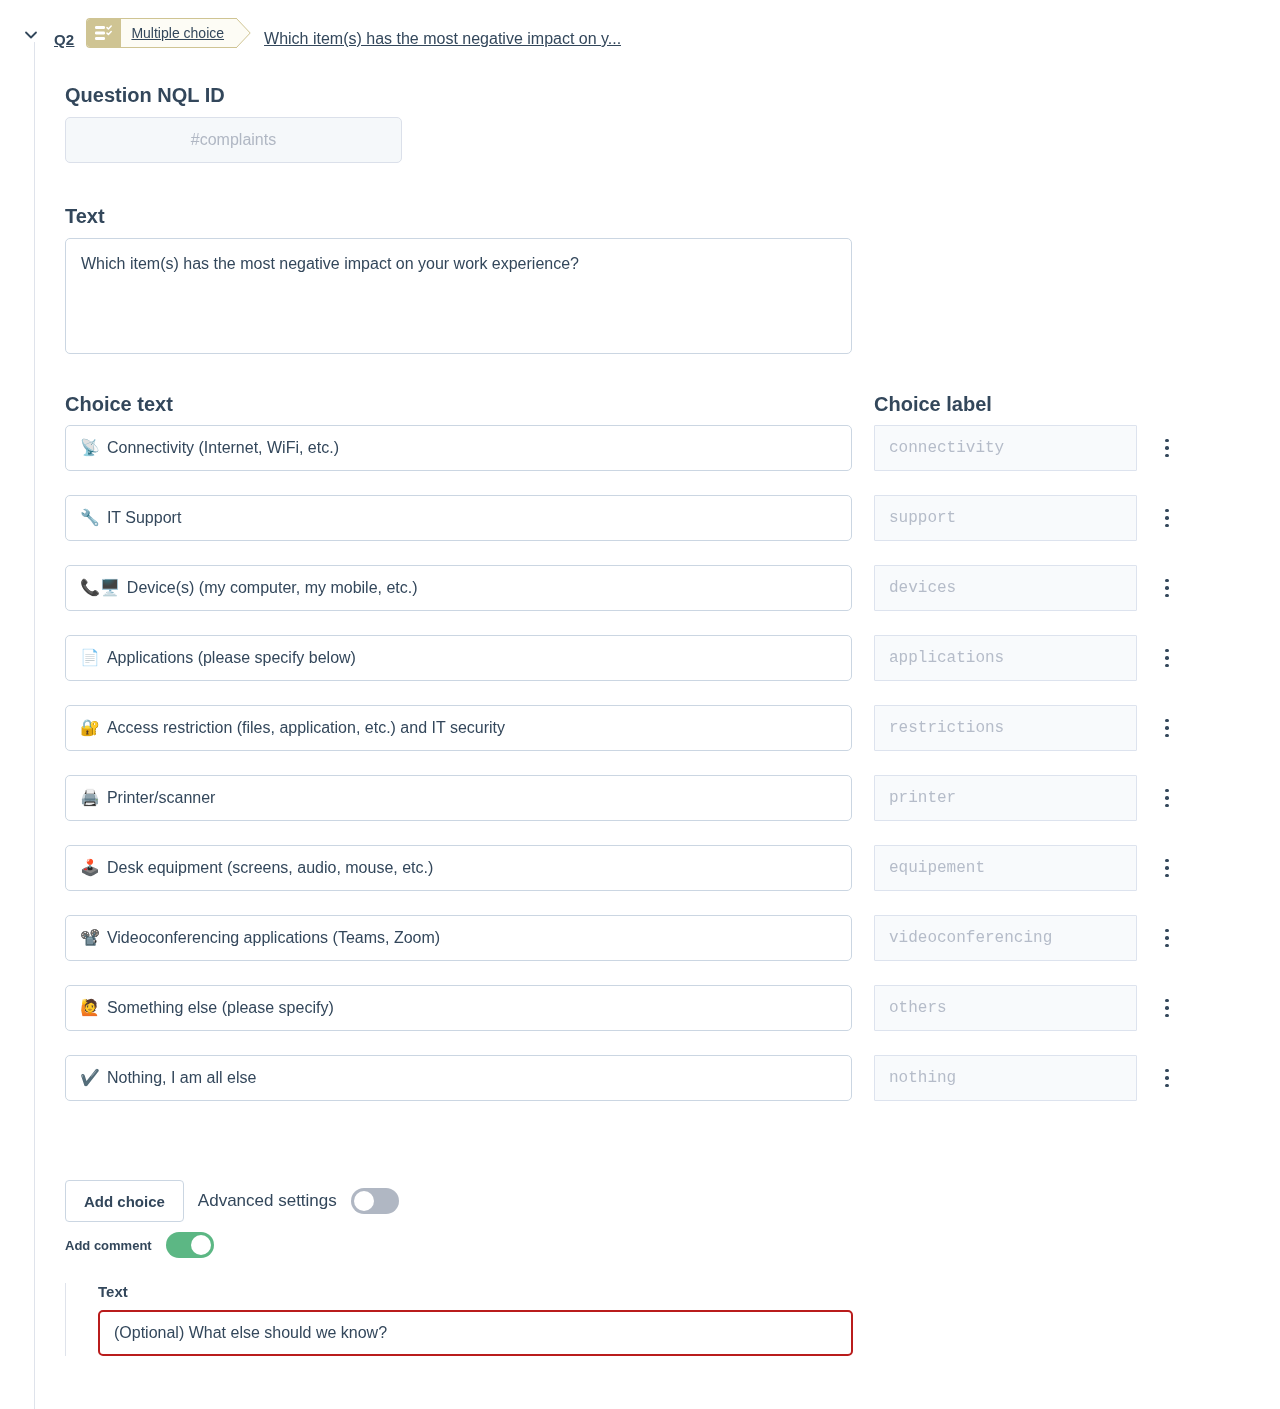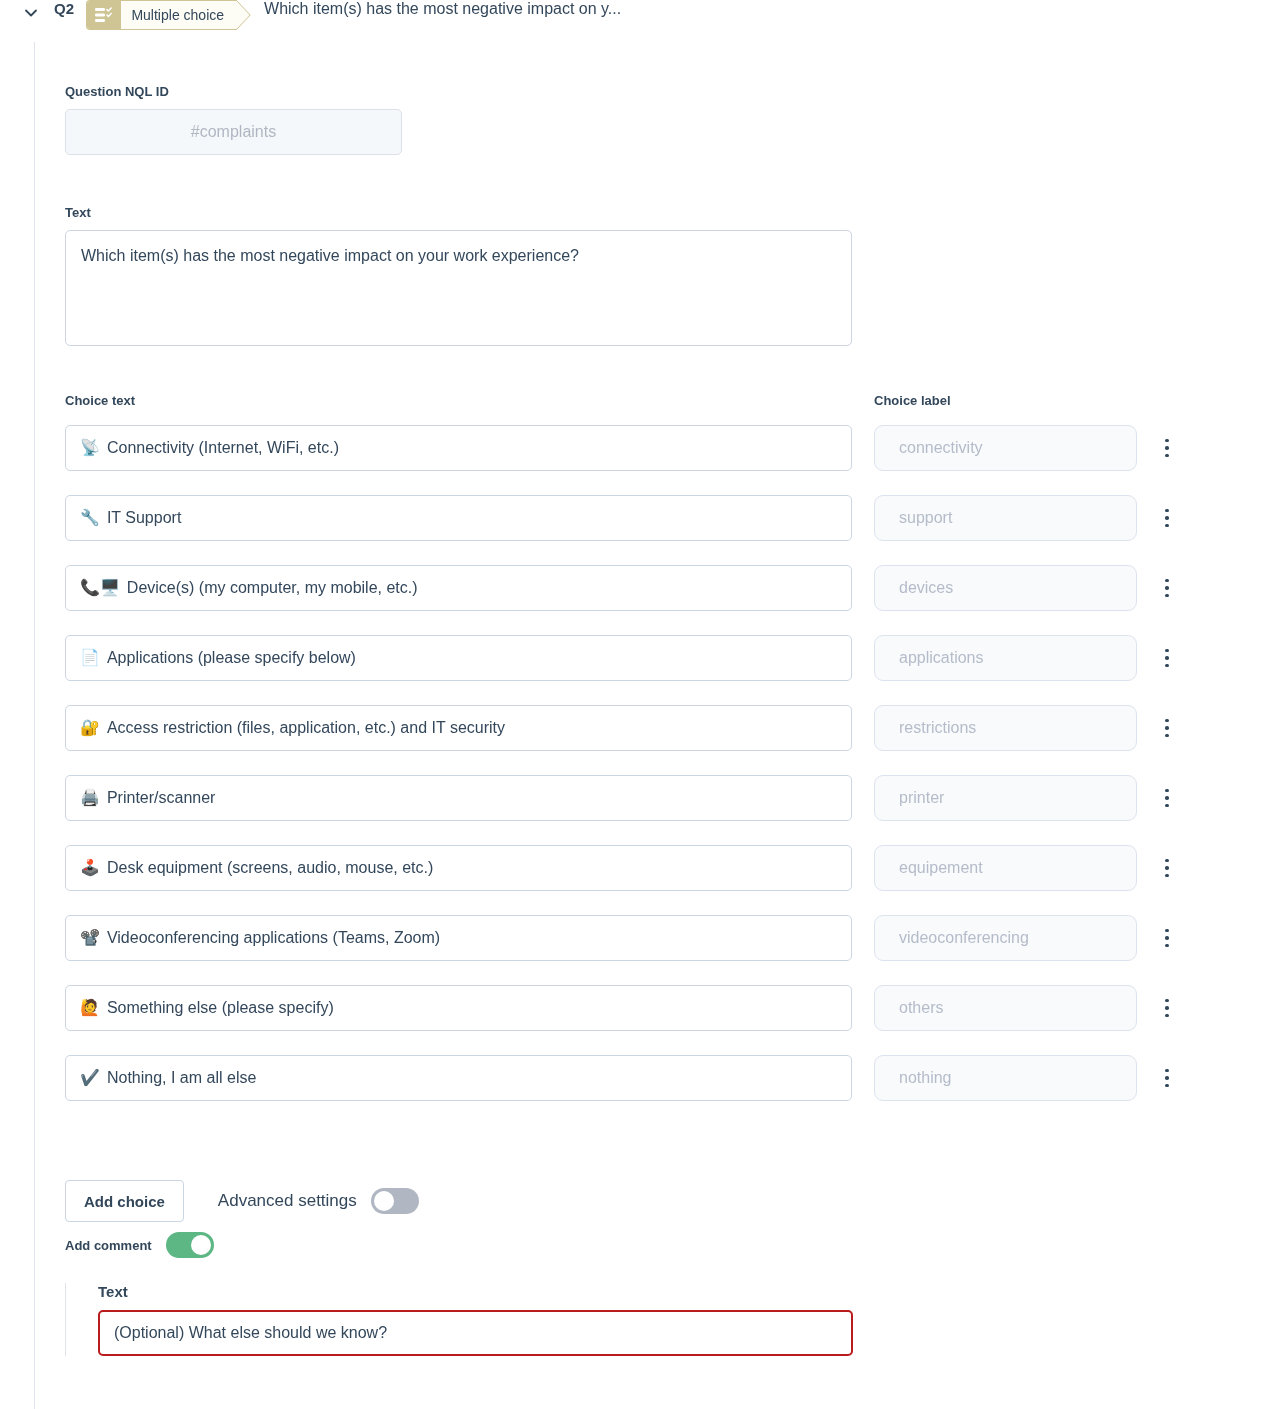--- a/index.html
+++ b/index.html
@@ -11,22 +11,23 @@
     color: #33475b;
     overflow: hidden;
   }
 
   
   .q-header {
     position: absolute;
     top: 0; left: 0;
     width: 1280px; height: 48px;
     display: flex;
-    align-items: flex-start;
+    align-items: flex-end;
     padding-left: 18px;
+    text-decoration: underline;
   }
   .chevron-btn {
     width: 26px; height: 26px;
     display: flex; align-items: center; justify-content: center;
     cursor: pointer;
     flex: none;
   }
   .chevron-btn svg { display: block; }
   .q-number {
     font-size: 15px;
@@ -97,21 +98,21 @@
   }
 
   
   .q-body {
     position: absolute;
     top: 48px; left: 0;
     width: 1280px;
   }
 
   .field-label {
-    font-size: 13px;
+    font-size: 20px;
     font-weight: bold;
     color: #33475b;
     margin-bottom: 10px;
   }
 
   
   .sec-nql { position: absolute; top: 36px; left: 65px; }
   .nql-input {
     width: 337px; height: 46px;
     background: #f5f8fa;
@@ -176,25 +177,25 @@
     font-size: 16px;
     line-height: 1;
     flex: none;
   }
   .choice-label-input {
     position: absolute;
     left: 874px; top: 0;
     width: 263px; height: 46px;
     background: #f8fafc;
     border: 1px solid #dde3ee;
-    border-radius: 9px;
-    padding: 0 24px;
+    border-radius: 1px;
+    padding: 0 14px;
     font-size: 16px;
     color: #b5bcc9;
-    font-family: Liberation Sans, sans-serif;
+    font-family: Liberation Mono, monospace;
     outline: none;
   }
   .choice-label-input::placeholder { color: #b5bcc9; }
   .row-menu {
     position: absolute;
     left: 1156px; top: 8px;
     width: 22px; height: 30px;
     display: flex; flex-direction: column;
     align-items: center; justify-content: center;
     gap: 4px;
@@ -220,21 +221,21 @@
     border: 1px solid #cbd6e2;
     border-radius: 4px;
     font-size: 15px;
     font-weight: bold;
     color: #33475b;
     font-family: inherit;
     cursor: pointer;
   }
   .adv-wrap {
     display: flex; align-items: center;
-    margin-left: 34px;
+    margin-left: 14px;
   }
   .adv-label {
     font-size: 17px;
     color: #33475b;
     margin-right: 14px;
   }
   .toggle {
     width: 48px; height: 26px;
     border-radius: 13px;
     position: relative;

